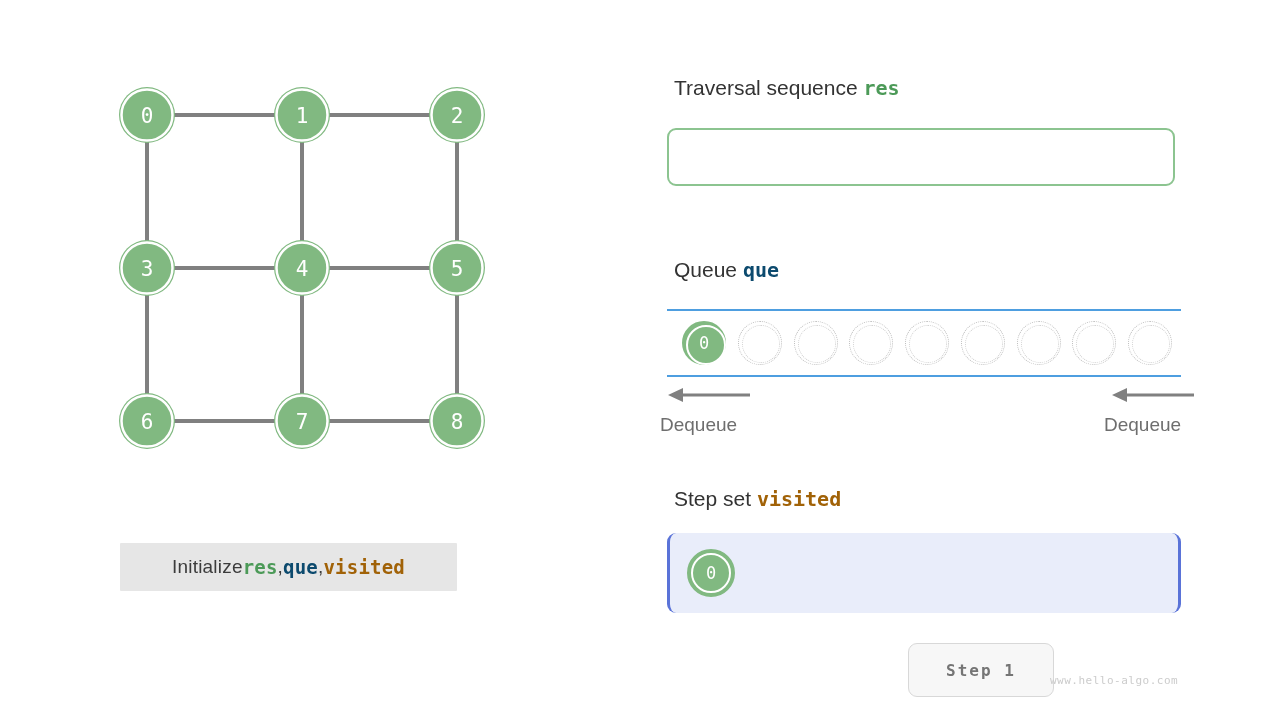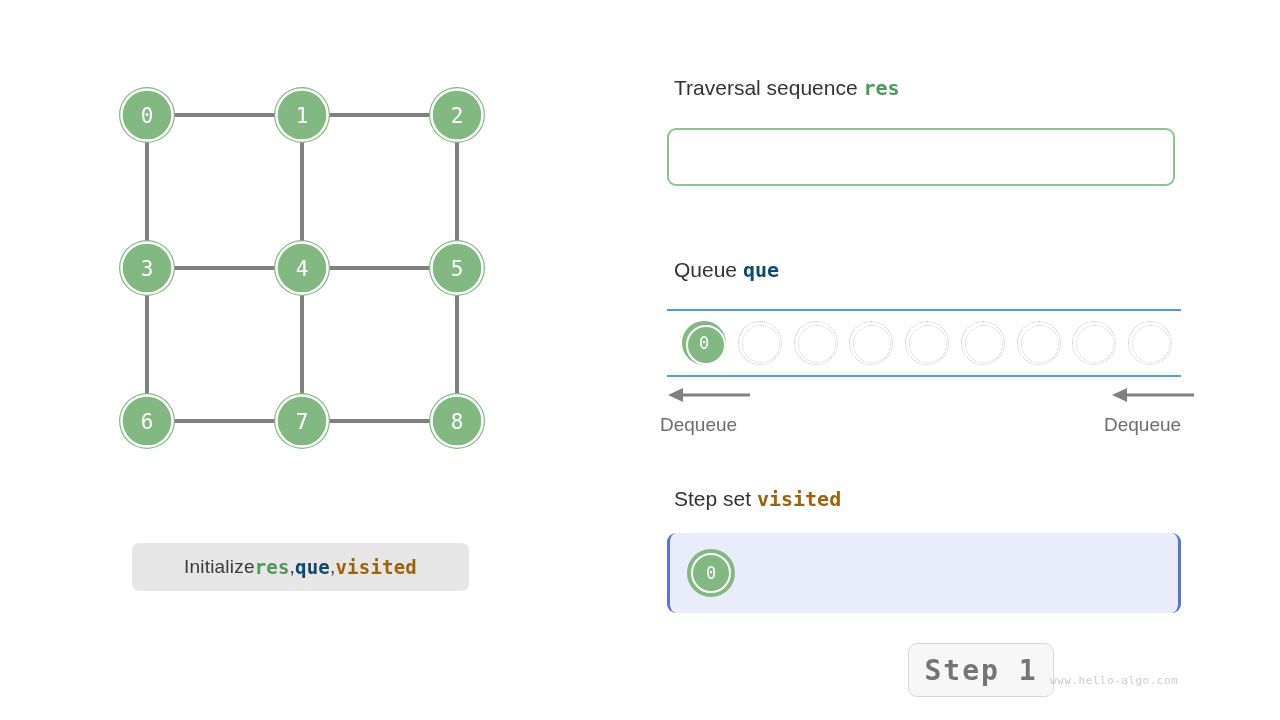--- a/index.html
+++ b/index.html
@@ -28,26 +28,26 @@
     font-family: "DejaVu Sans Mono", "Liberation Mono", monospace;
     font-size: 21px;
     fill: #ffffff;
     text-anchor: middle;
     dominant-baseline: central;
   }
 
   
   #caption-pill {
     position: absolute;
-    left: 132px;
+    left: 120px;
     top: 543px;
     width: 337px;
     height: 48px;
     background: #e6e6e6;
-    border-radius: 7px;
+    border-radius: 1px;
     display: flex;
     align-items: center;
     justify-content: center;
     font-size: 19px;
     color: #3c3c3c;
     letter-spacing: .2px;
   }
   .mono {
     font-family: "DejaVu Sans Mono", "Liberation Mono", monospace;
     font-weight: bold;
@@ -230,21 +230,21 @@
     width: 146px;
     height: 54px;
     border: 1.5px solid #d8d8d8;
     border-radius: 9px;
     background: #f7f7f7;
     display: flex;
     align-items: center;
     justify-content: center;
     font-family: "DejaVu Sans Mono", "Liberation Mono", monospace;
     font-weight: bold;
-    font-size: 28px;
+    font-size: 16px;
     letter-spacing: 2px;
     color: #757575;
     box-sizing: border-box;
   }
   #watermark {
     position: absolute;
     left: 1050px;
     top: 674px;
     font-family: "DejaVu Sans Mono", "Liberation Mono", monospace;
     font-size: 11px;

